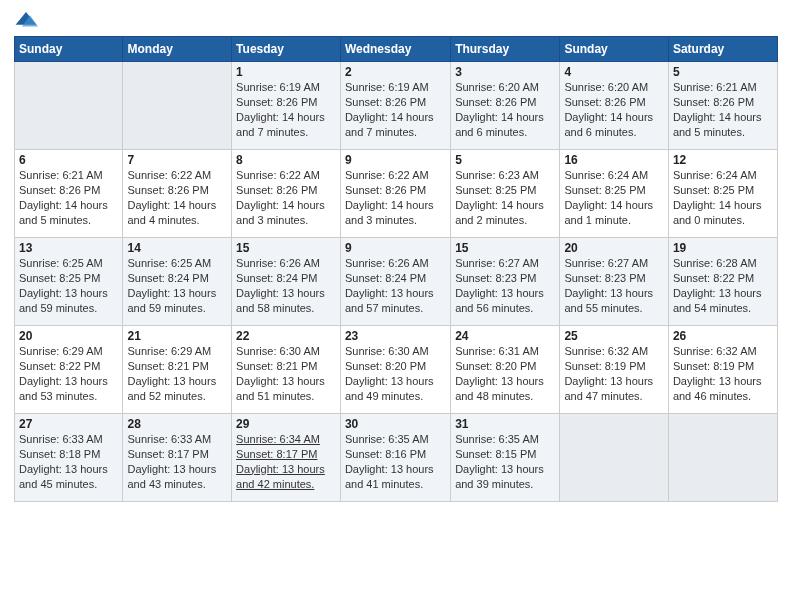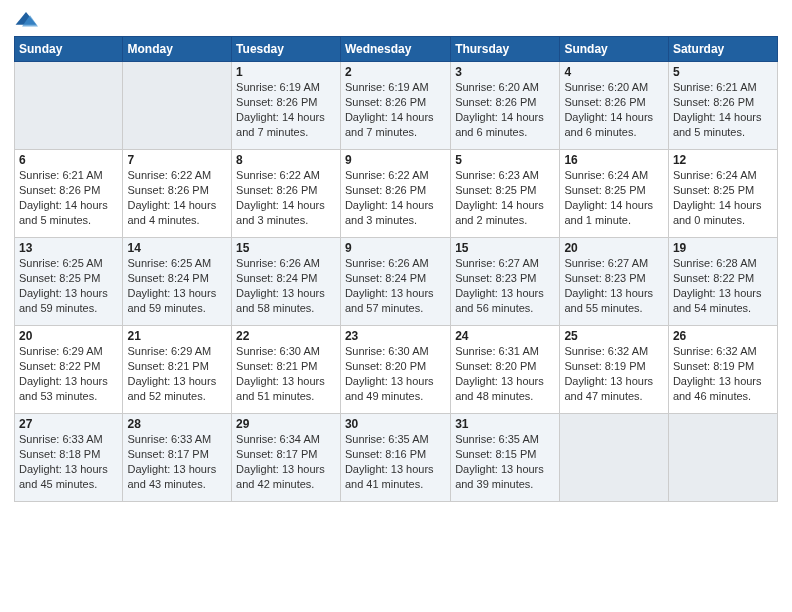--- a/index.html
+++ b/index.html
@@ -297,21 +297,21 @@
 Daylight: 13 hours and 45 minutes.</div>
           </td>
           <td>
             <span class="day-num">28</span>
             <div class="day-info" style="white-space: pre-line;">Sunrise: 6:33 AM
 Sunset: 8:17 PM
 Daylight: 13 hours and 43 minutes.</div>
           </td>
           <td>
             <span class="day-num">29</span>
-            <div class="day-info" style="white-space: pre-line;">Sunrise: 6:34 AM
+            <div class="day-info" style="white-space: pre-line; text-decoration: underline;">Sunrise: 6:34 AM
 Sunset: 8:17 PM
 Daylight: 13 hours and 42 minutes.</div>
           </td>
           <td>
             <span class="day-num">30</span>
             <div class="day-info" style="white-space: pre-line;">Sunrise: 6:35 AM
 Sunset: 8:16 PM
 Daylight: 13 hours and 41 minutes.</div>
           </td>
           <td>

